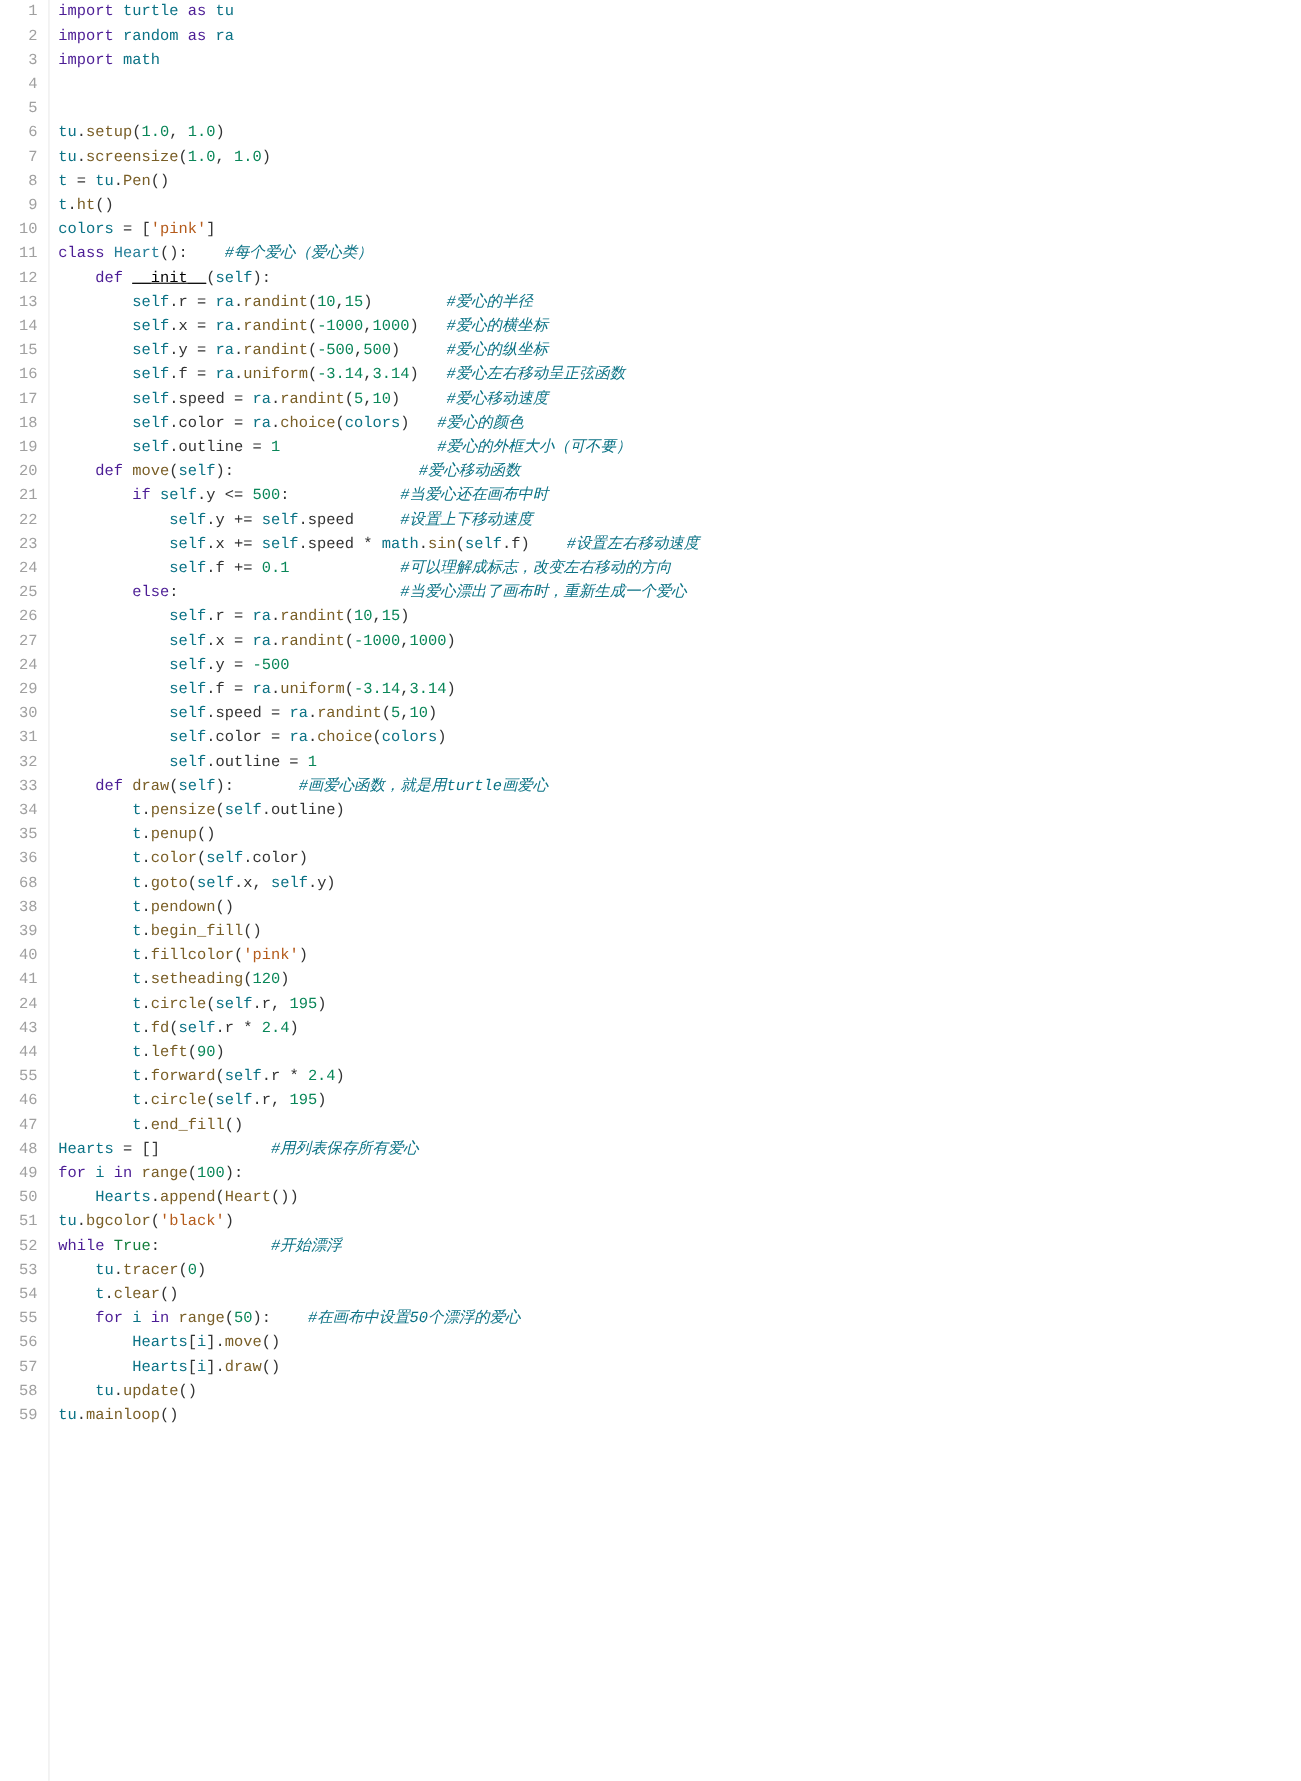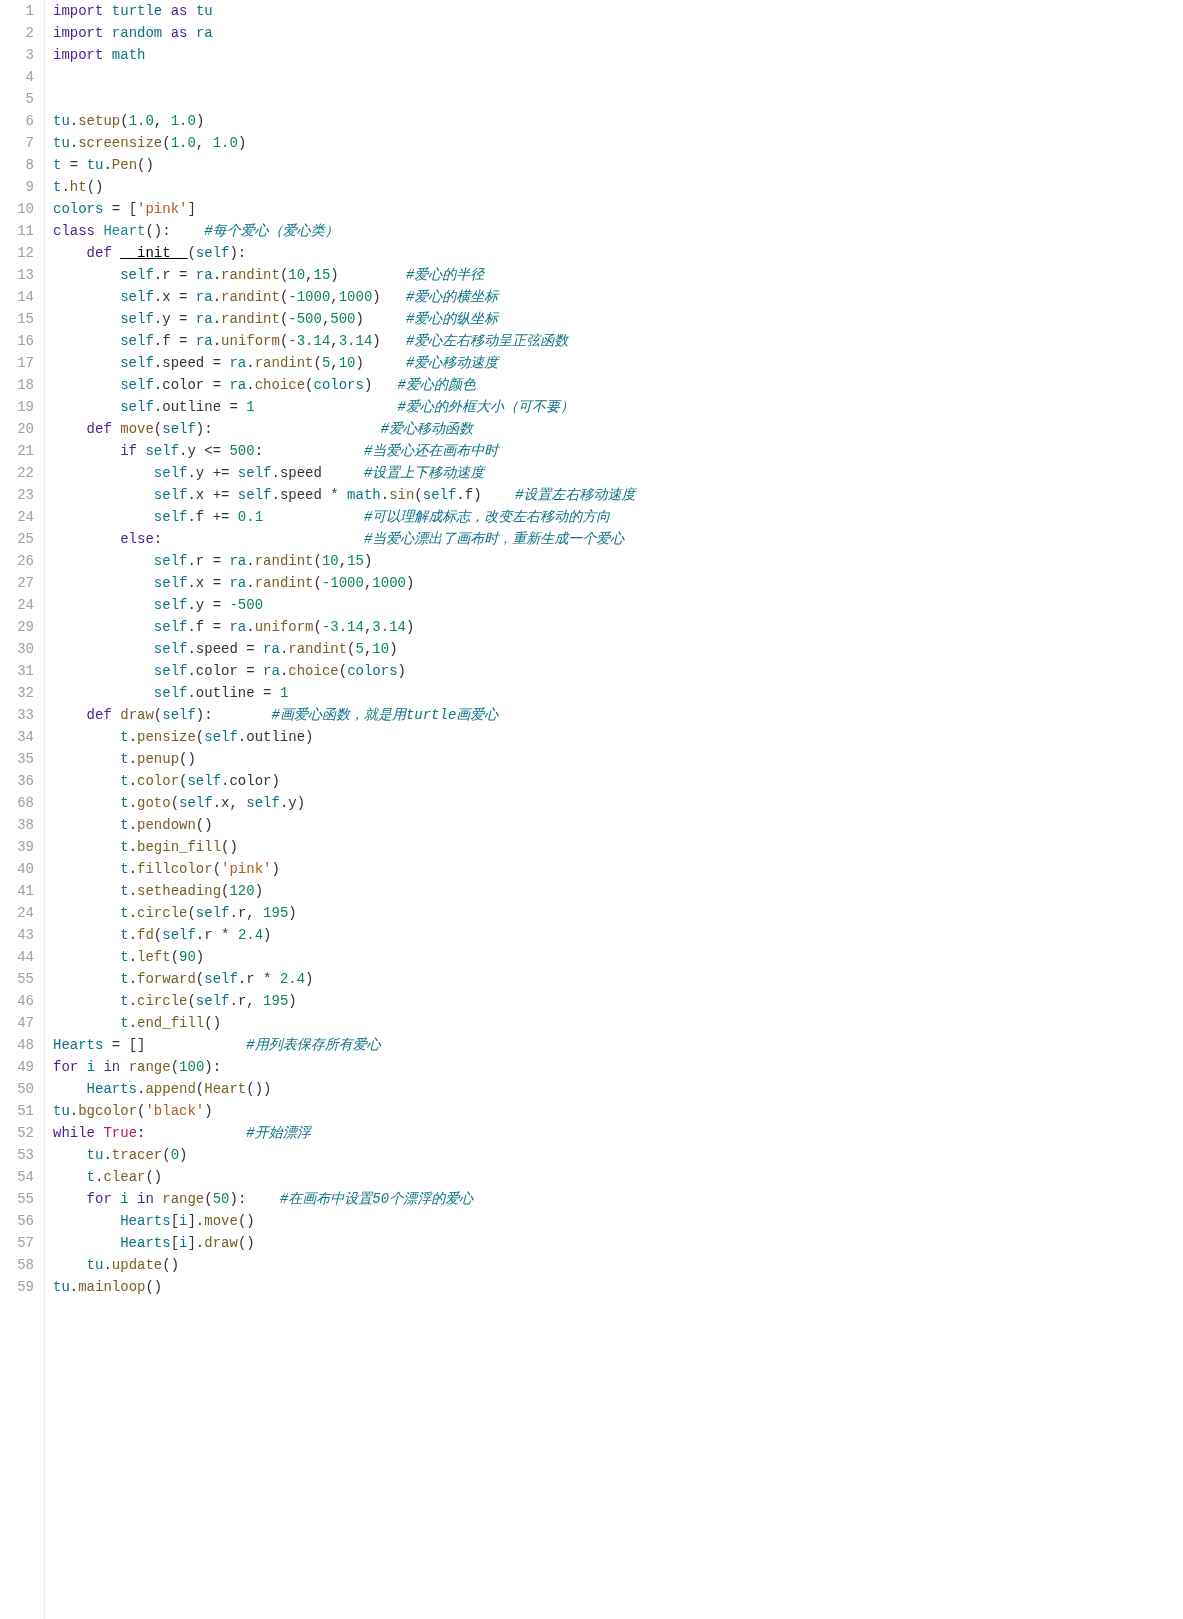--- a/index.html
+++ b/index.html
@@ -8,21 +8,21 @@
   .code{padding:0 8px;white-space:pre;flex:1;}
   .ln{height:22px;}
   .row{height:22px;}
   
   .kw{color:#4c1d95;}          
   .mod{color:#0b7285;}         
   .fn{color:#795e26;}          
   .str{color:#b55b1b;}         
   .num{color:#098658;}             
   .cm{color:#0b7285;font-style:italic;} 
-  .const{color:#be185d;}       
+  .const{color:#15803d;}       
   .dunder{color:#000000;text-decoration:underline;}      
   .prop2{color:#333;}          
   .cls{color:#267f99;}
   pre{margin:0;font-family:inherit;}
 </style>
 </head>
 <body>
 
 <div class="editor">
   <div class="gutter" id="gutter">

